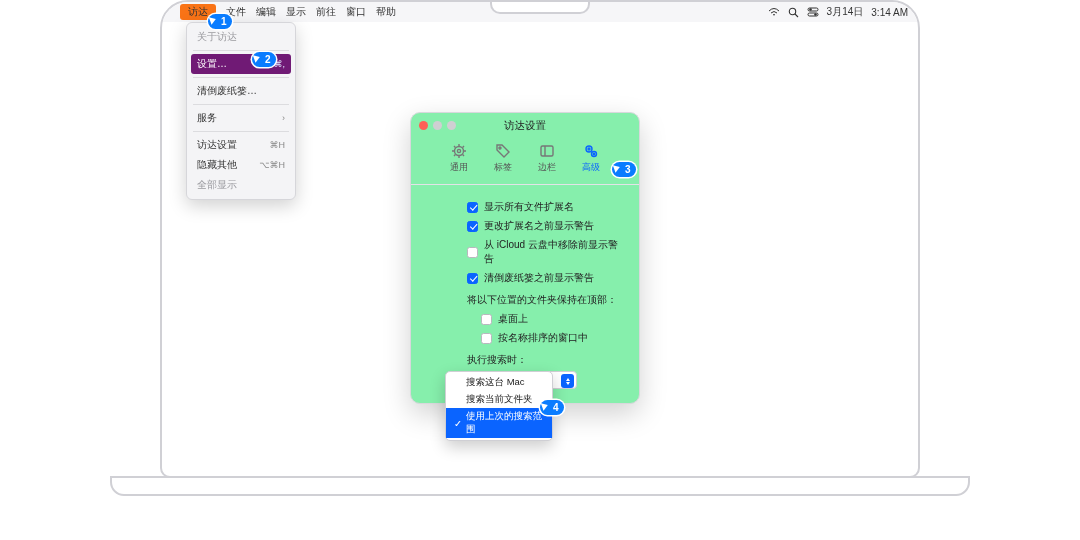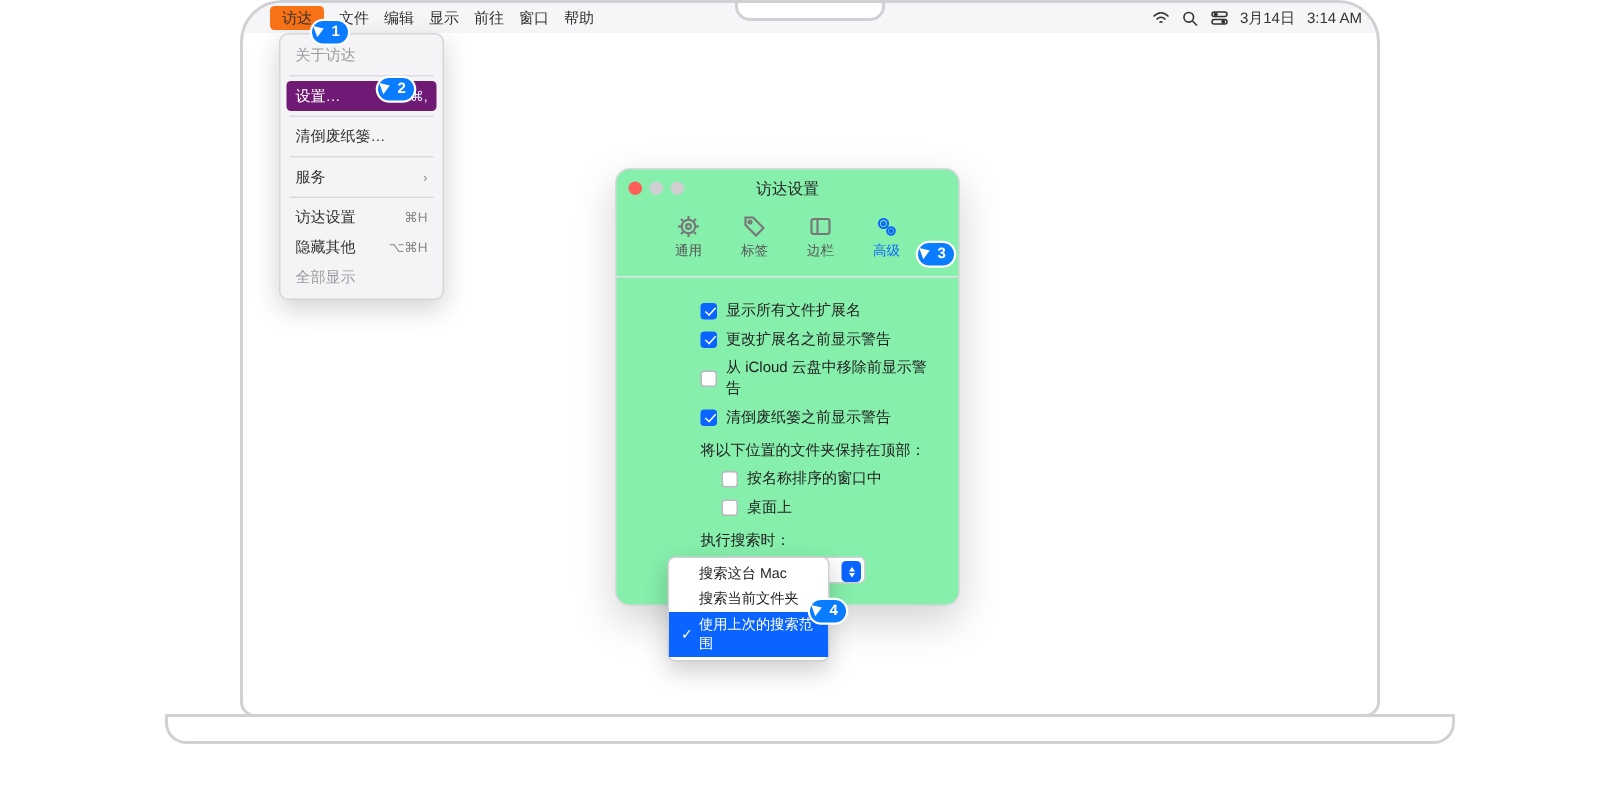--- a/index.html
+++ b/index.html
@@ -191,25 +191,25 @@
           <span>从 iCloud 云盘中移除前显示警告</span>
         </div>
       <div class="row">
           <span class="chk on"></span>
           <span>清倒废纸篓之前显示警告</span>
         </div>
 
       <div class="section">将以下位置的文件夹保持在顶部：</div>
       <div class="row sub">
           <span class="chk"></span>
-          <span>按名称排序的窗口中</span>
+          <span>桌面上</span>
         </div>
       <div class="row sub">
           <span class="chk"></span>
-          <span>桌面上</span>
+          <span>按名称排序的窗口中</span>
         </div>
 
       <div class="section">执行搜索时：</div>
       <div class="select">
         <span>搜索这台 Mac</span>
         <span class="chev"></span>
       </div>
     </div>
 
     <div class="popup" style="position:absolute; left:34px; top:258px;">

